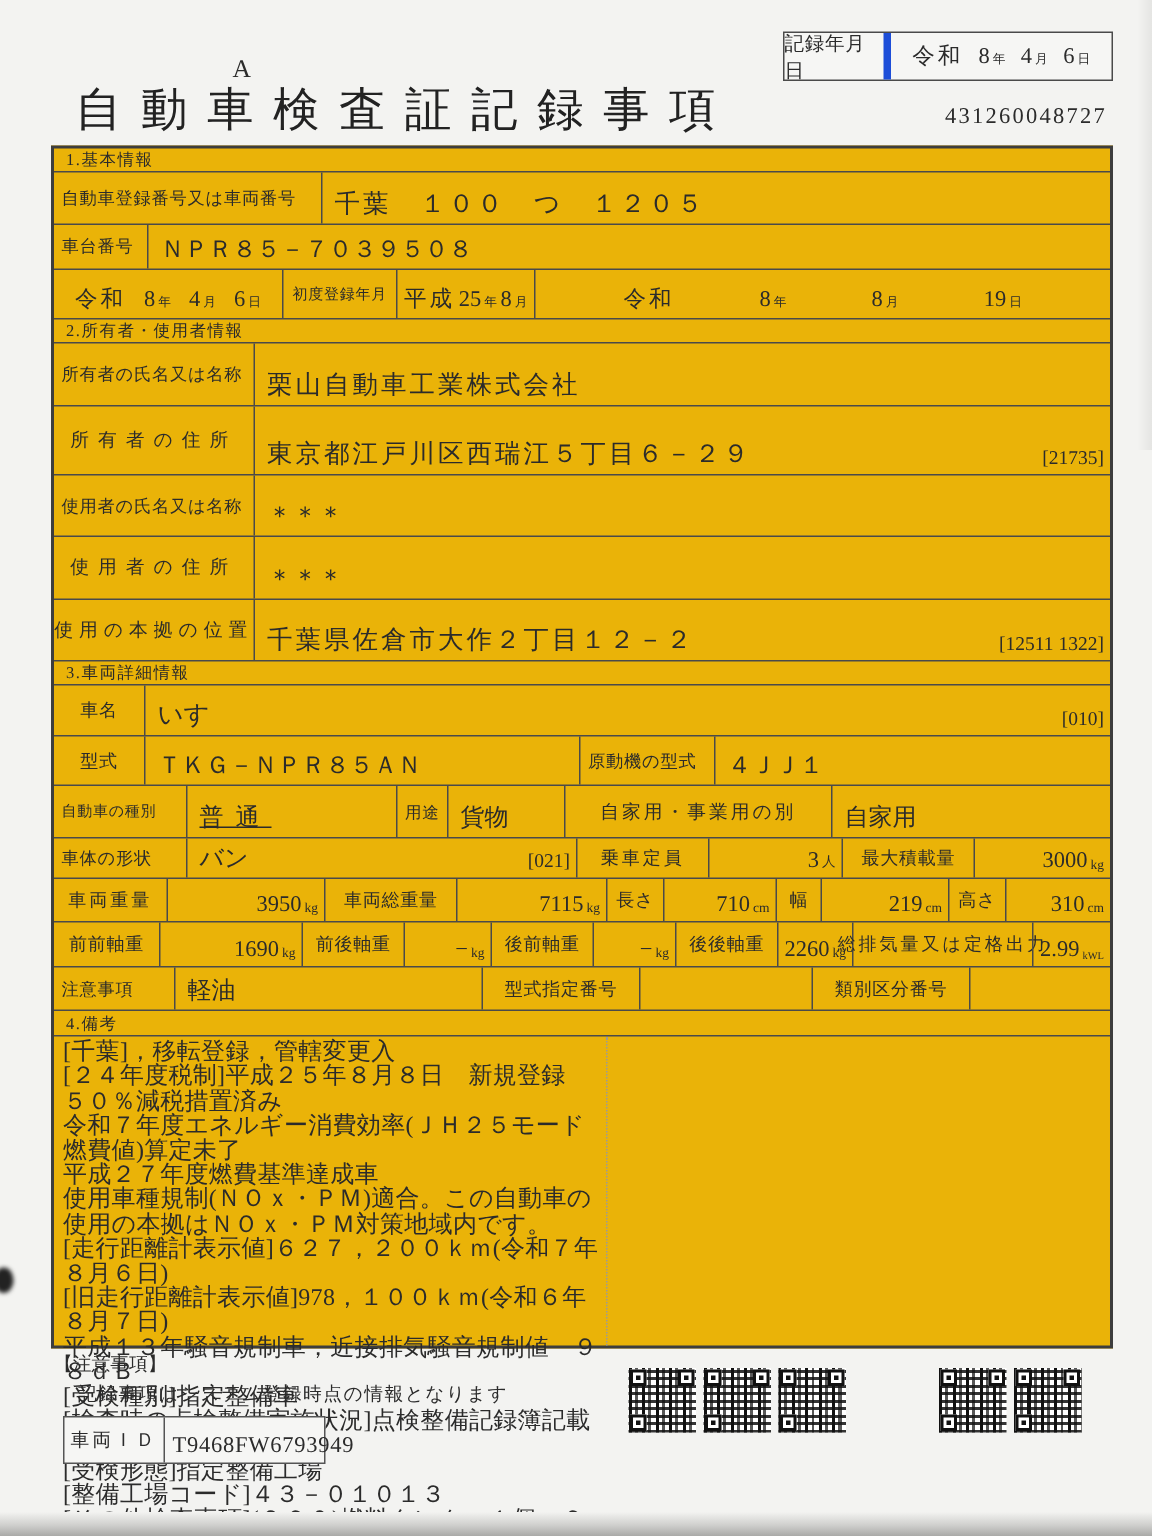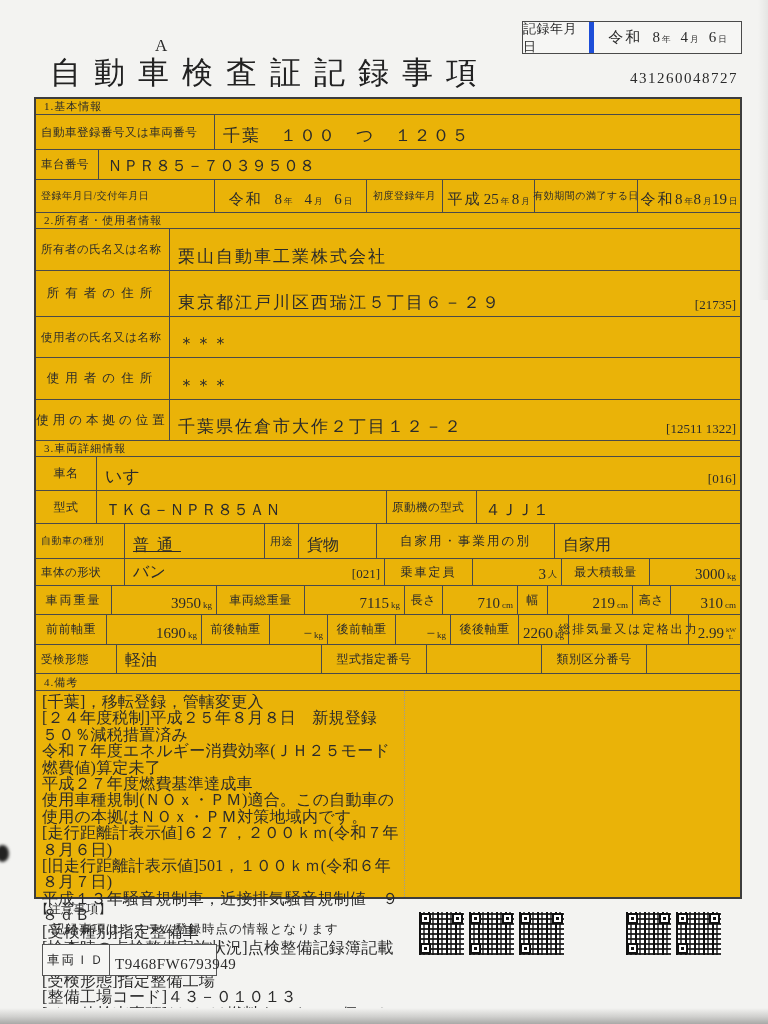--- a/index.html
+++ b/index.html
@@ -53,21 +53,21 @@
   .lbl{align-items:center;justify-content:flex-start;padding-left:5px;font-size:11.5px;letter-spacing:0.5px;white-space:nowrap;}
   .lbl.center{justify-content:center;padding-left:0;}
   .lbl.tiny{font-size:10px;}
   .val{align-items:flex-end;padding:0 4px 2px 8px;font-size:16px;white-space:nowrap;}
   .val.right{justify-content:flex-end;}
   .val.spread{justify-content:space-between;}
   .num{font-size:15px;}
   .unit{font-size:9px;padding-left:2px;align-self:flex-end;padding-bottom:2px;}
   .code{font-size:13px;align-self:flex-end;padding-bottom:1px;}
   .sp2{letter-spacing:2px;} .sp4{letter-spacing:4px;} .sp6{letter-spacing:6px;} .sp8{letter-spacing:8px;}
-  .kwl{display:flex;flex-direction:column;align-items:center;line-height:1;padding-left:2px;padding-bottom:1px;}
+  .kwl{display:flex;flex-direction:row;align-items:center;line-height:1;padding-left:2px;padding-bottom:1px;}
   .kwl span{font-size:7px;}
   
   .remarks-box{display:flex;height:206px;}
   .remarks-left{flex:0 0 369px;border-right:1px dotted #9a9a98;padding:3px 4px 0 6px;box-sizing:border-box;}
   .remarks-left div{font-size:16px;line-height:16.4px;letter-spacing:0.2px;word-break:break-all;}
   .remarks-right{flex:1;}
   
   .notice-heading{position:absolute;left:36px;top:901px;font-size:12.5px;}
   .notice-text{position:absolute;left:52px;top:921px;font-size:12.5px;letter-spacing:1px;}
   .idbox{
@@ -121,38 +121,36 @@
     <div class="sec-h">1.基本情報</div>
     <div class="row" style="height:35px;">
       <div class="cell lbl" style="flex:0 0 178px;">自動車登録番号又は車両番号</div>
       <div class="cell val sp2" style="flex:1;font-size:17px;">千葉　１００　つ　１２０５</div>
     </div>
     <div class="row" style="height:30px;">
       <div class="cell lbl" style="flex:0 0 62px;">車台番号</div>
       <div class="cell val" style="flex:1;">ＮＰＲ８５－７０３９５０８</div>
     </div>
     <div class="row" style="height:33px;">
-      <div class="cell lbl tiny" style="flex:0 0 178px;">登録年月日/交付年月日</div>
       <div class="cell val" style="flex:0 0 152px;padding:0 2px 3px 2px;">
         <span class="jdate">
           <span class="era">令和</span>
           <span class="num"><span>8</span><span class="unit">年</span></span>
           <span class="num"><span>4</span><span class="unit">月</span></span>
           <span class="num"><span>6</span><span class="unit">日</span></span>
         </span>
       </div>
       <div class="cell lbl tiny center" style="flex:0 0 76px;">初度登録年月</div>
       <div class="cell val" style="flex:0 0 92px;padding:0 2px 3px 2px;">
         <span class="jdate">
           <span class="era">平成</span>
           <span class="num"><span>25</span><span class="unit">年</span></span>
           <span class="num"><span>8</span><span class="unit">月</span></span>
         </span>
       </div>
-      <div class="cell lbl tiny center" style="flex:0 0 103px;">有効期間の満了する日</div>
       <div class="cell val" style="flex:1;padding:0 2px 3px 2px;">
         <span class="jdate">
           <span class="era">令和</span>
           <span class="num"><span>8</span><span class="unit">年</span></span>
           <span class="num"><span>8</span><span class="unit">月</span></span>
           <span class="num"><span>19</span><span class="unit">日</span></span>
         </span>
       </div>
     </div>
 
@@ -182,21 +180,21 @@
         <span class="sp2">千葉県佐倉市大作２丁目１２－２</span>
         <span class="code">[12511 1322]</span>
       </div>
     </div>
 
     <div class="sec-h">3.車両詳細情報</div>
     <div class="row" style="height:34px;">
       <div class="cell lbl center" style="flex:0 0 60px;font-size:12px;">車名</div>
       <div class="cell val spread" style="flex:1;font-size:17px;">
         <span>いすゞ</span>
-        <span class="code">[016]</span>
+        <span class="code">[010]</span>
       </div>
     </div>
     <div class="row" style="height:33px;">
       <div class="cell lbl center" style="flex:0 0 60px;font-size:12px;">型式</div>
       <div class="cell val" style="flex:0 0 290px;">ＴＫＧ－ＮＰＲ８５ＡＮ</div>
       <div class="cell lbl" style="flex:0 0 90px;">原動機の型式</div>
       <div class="cell val" style="flex:1;">４ＪＪ１</div>
     </div>
     <div class="row" style="height:35px;">
       <div class="cell lbl tiny" style="flex:0 0 88px;">自動車の種別</div>
@@ -274,38 +272,38 @@
       <div class="cell lbl center sp2" style="flex:0 0 120px;font-size:12px;">総排気量又は定格出力</div>
       <div class="cell val right num" style="flex:1;">
         <span>2.99</span>
         <span class="kwl">
           <span>kW</span>
             <span>L</span>
         </span>
       </div>
     </div>
     <div class="row" style="height:29px;">
-      <div class="cell lbl" style="flex:0 0 80px;">受検形態</div>
+      <div class="cell lbl" style="flex:0 0 80px;">注意事項</div>
       <div class="cell val" style="flex:0 0 205px;">軽油</div>
       <div class="cell lbl center" style="flex:0 0 105px;font-size:12px;">型式指定番号</div>
       <div class="cell val" style="flex:0 0 115px;"></div>
       <div class="cell lbl center" style="flex:0 0 105px;font-size:12px;">類別区分番号</div>
       <div class="cell val" style="flex:1;"></div>
     </div>
 
     <div class="sec-h" style="height:16px;">4.備考</div>
     <div class="remarks-box row noline">
       <div class="remarks-left">
           <div>[千葉]，移転登録，管轄変更入</div>
           <div>[２４年度税制]平成２５年８月８日　新規登録　５０％減税措置済み</div>
           <div>令和７年度エネルギー消費効率(ＪＨ２５モード燃費値)算定未了</div>
           <div>平成２７年度燃費基準達成車</div>
           <div>使用車種規制(ＮＯｘ・ＰＭ)適合。この自動車の使用の本拠はＮＯｘ・ＰＭ対策地域内です。</div>
           <div>[走行距離計表示値]６２７，２００ｋｍ(令和７年８月６日)</div>
-          <div>[旧走行距離計表示値]501，１００ｋｍ(令和６年８月７日)</div>
+          <div>[旧走行距離計表示値]978，１００ｋｍ(令和６年８月７日)</div>
           <div>平成１３年騒音規制車，近接排気騒音規制値　９８ｄＢ</div>
           <div>[受検種別]指定整備車</div>
           <div>[検査時の点検整備実施状況]点検整備記録簿記載あり</div>
           <div>[受検形態]指定整備工場</div>
           <div>[整備工場コード]４３－０１０１３</div>
           <div>[その他検査事項](９２０)燃料タンク　１個　２００Ｌ</div>
           <div>以下余白</div>
         </div>
       <div class="remarks-right"></div>
     </div>

